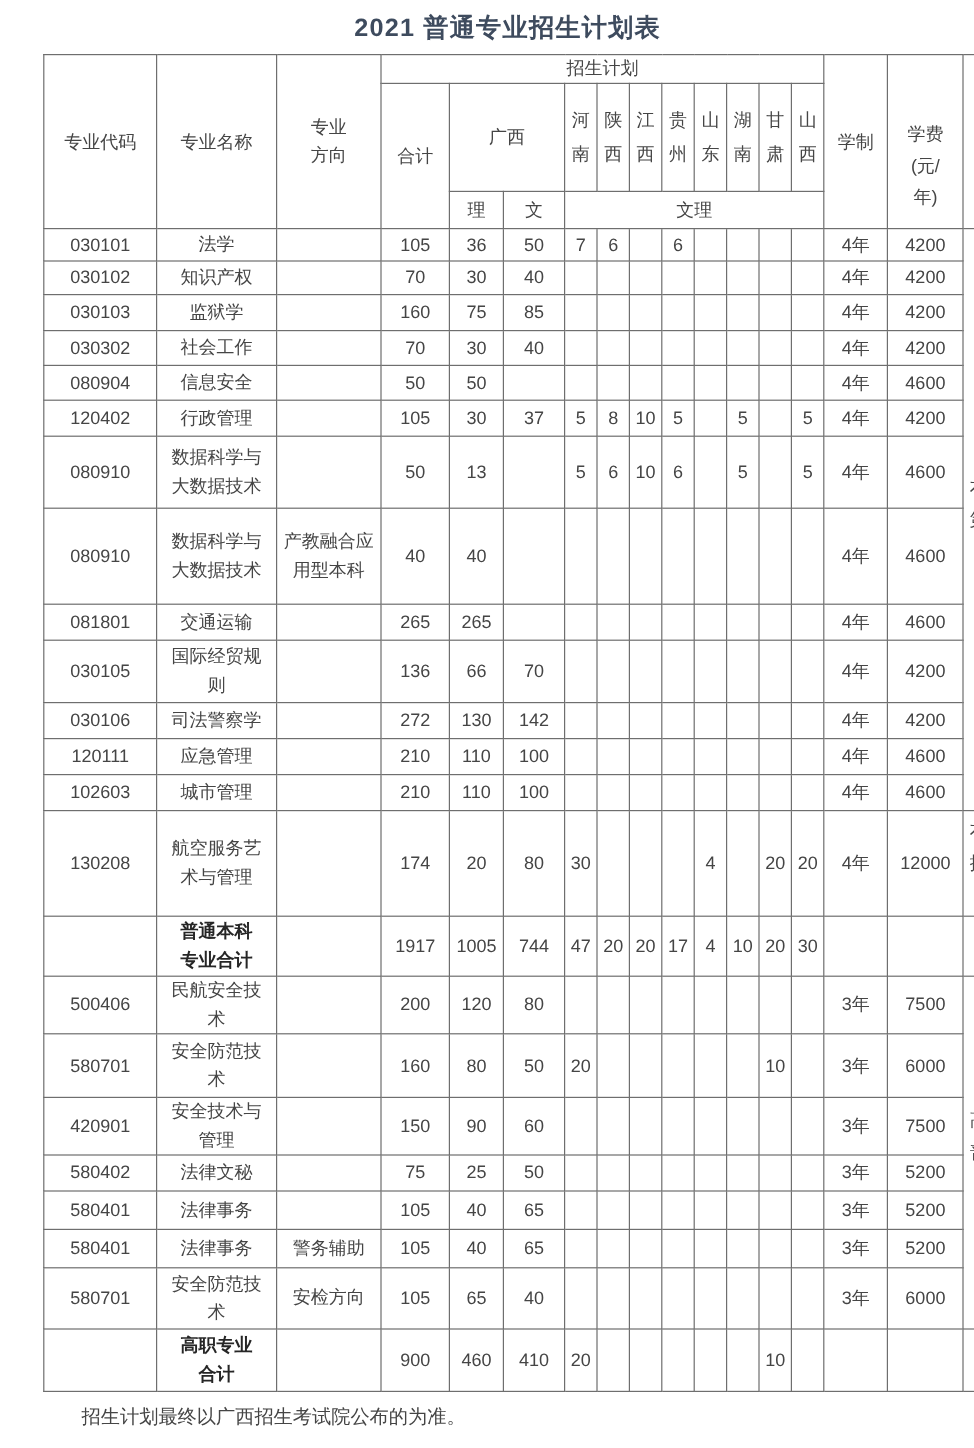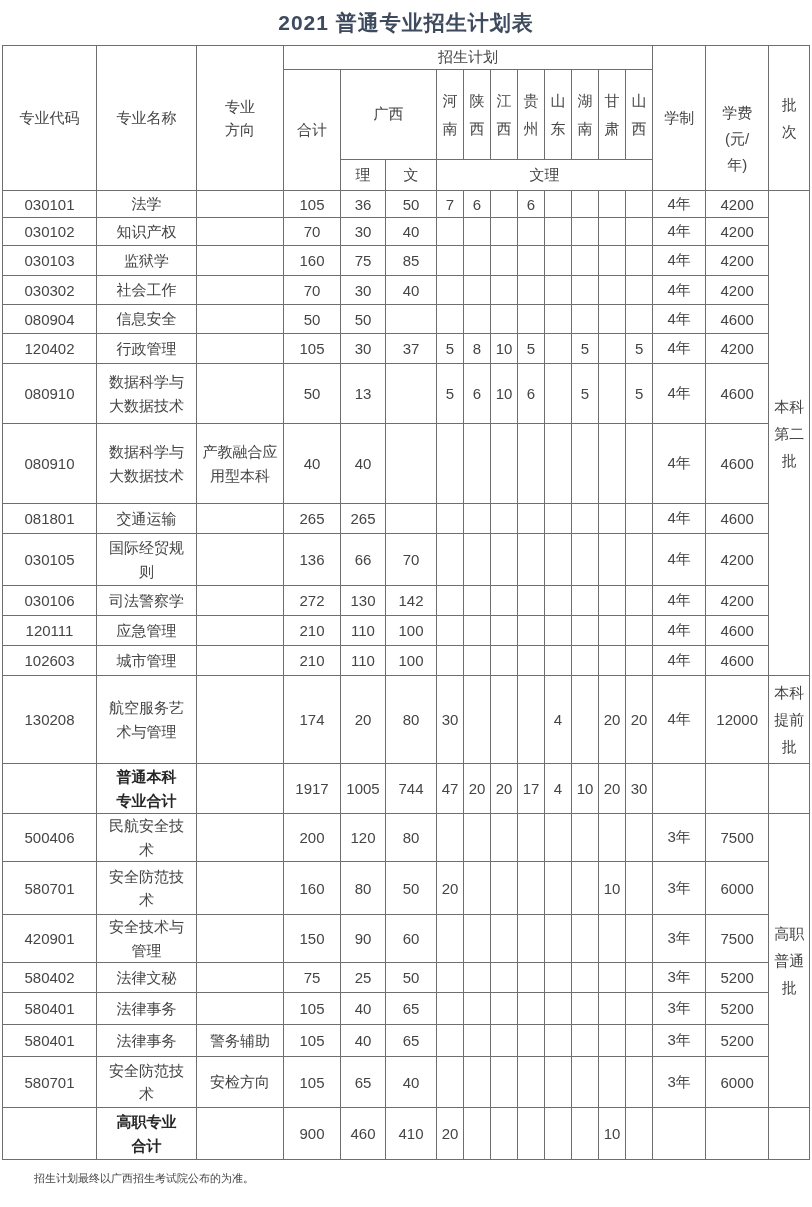--- a/index.html
+++ b/index.html
@@ -1,18 +1,18 @@
 <!DOCTYPE html>
 <html><head>
 <meta charset="utf-8">
 <style>
   html, body { margin:0; padding:0; background:#ffffff; }
   .page {
     width:812px; height:1207px; background:#ffffff; overflow:hidden;
-    font-family:"Liberation Sans", sans-serif; color:#454545; box-sizing:border-box;
+    font-family:"Liberation Sans", sans-serif; color:#454545; box-sizing:border-box;padding-left:34px;
   }
   .title {
     margin:0; padding-top:9px; text-align:center;
     font-size:21px; font-weight:bold; letter-spacing:1px; color:#3e4b5e;
   }
   table.plan {
     border-collapse:collapse; table-layout:fixed;
     width:808px; margin:8px 0 0 2px;
   }
   .plan th, .plan td {
@@ -20,21 +20,21 @@
     padding:0; font-weight:normal; font-size:15px; color:#454545; overflow:hidden;
   }
   tr.h1 { height:24px; } tr.h2 { height:90px; } tr.h3 { height:31px; }
   th.prov { line-height:1.85; }
   .wrap { display:inline-block; width:78px; line-height:1.55; }
   .wrap-total { width:64px; font-weight:bold; color:#262626; }
   .v1 { display:inline-block; width:16px; line-height:1.8; word-break:break-all; }
   .fee-label { display:inline-block; width:40px; line-height:1.75;margin-top:42px; }
   .batch-text { display:inline-block; width:32px; line-height:1.8; }
   td.batch { vertical-align:middle; }
-  .footnote { margin:11px 0 0 34px; font-size:11px; color:#454545; }
+  .footnote { margin:11px 0 0 34px; font-size:16px; color:#454545; }
 </style>
 </head>
 <body>
 
 <div class="page">
 
   <h1 class="title">2021 普通专业招生计划表</h1>
 
   <table class="plan">
     <colgroup>

